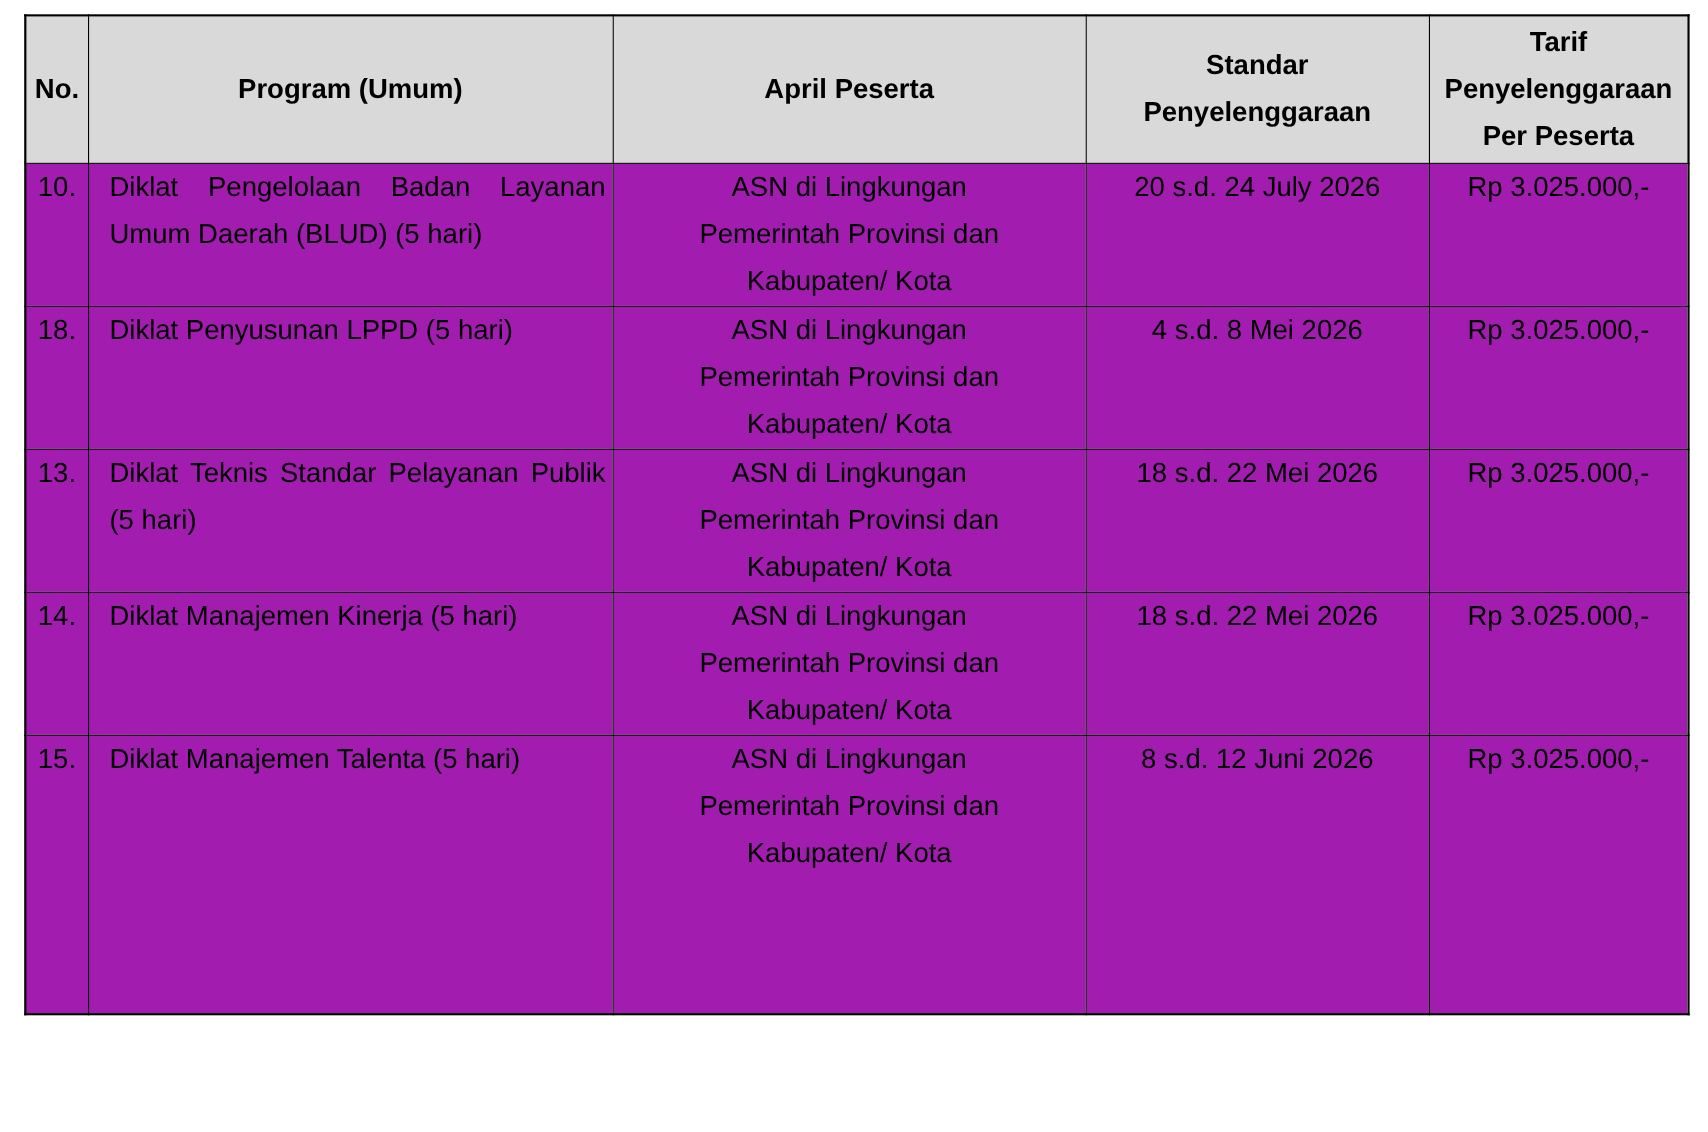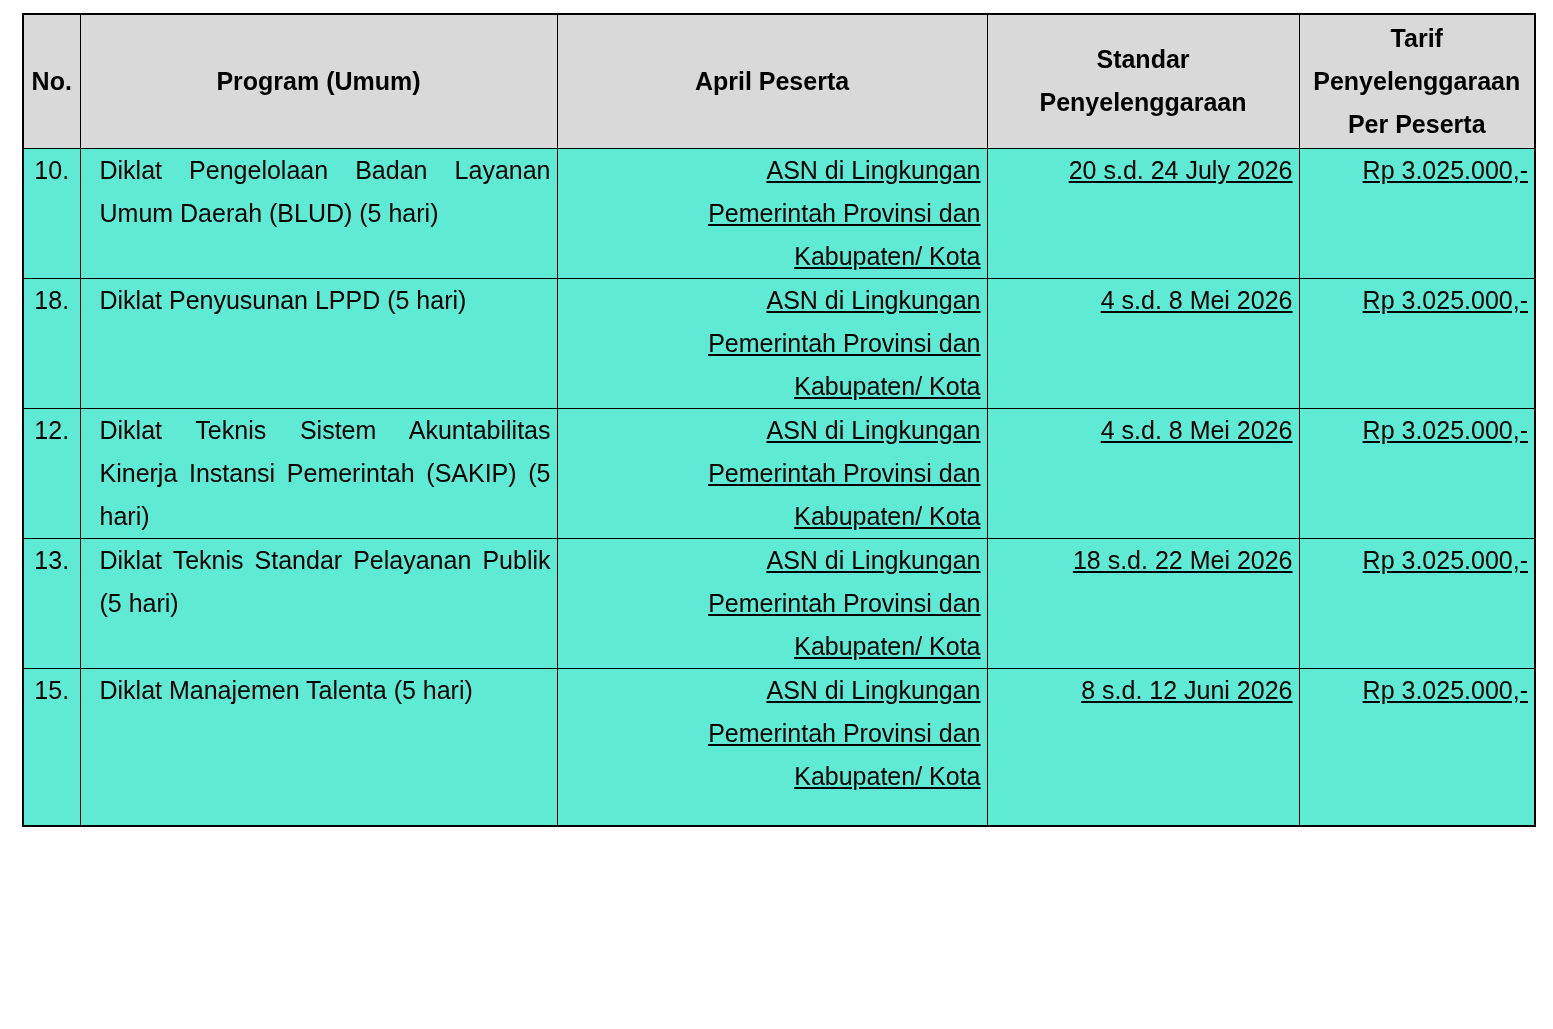--- a/index.html
+++ b/index.html
@@ -29,28 +29,28 @@
   .doc-table th {
     background: #d9d9d9;
     font-weight: bold;
     text-align: center;
     vertical-align: middle;
     padding: 0 6px;
   }
   .doc-table td {
     vertical-align: top;
     padding: 0 6px;
-    background: #5eead4;
+    background: #a21caf;
   }
   tr.header-row   { height: 134px; }
   tr.data-row     { height: 130px; }
-  tr.data-row-last{ height: 158px; }
+  tr.data-row-last{ height: 254px; }
   td.cell-no      { text-align: center; padding: 0 2px; }
   td.cell-program { text-align: justify; text-align-last: left; padding-left: 19px; }
-  td.cell-center  { text-align: right; text-decoration: underline; }
+  td.cell-center  { text-align: center; }
   .preline        { white-space: pre-line; }
 </style>
 </head>
 <body>
 
 <table class="doc-table">
   <colgroup>
     <col style="width:57px">
     <col style="width:477px">
     <col style="width:430px">
@@ -79,31 +79,31 @@
     <tr class="data-row">
       <td class="cell-no">18.</td>
       <td class="cell-program">Diklat Penyusunan LPPD (5 hari)</td>
       <td class="cell-center preline">ASN di Lingkungan
 Pemerintah Provinsi dan
 Kabupaten/ Kota</td>
       <td class="cell-center">4 s.d. 8 Mei 2026</td>
       <td class="cell-center">Rp 3.025.000,-</td>
     </tr>
     <tr class="data-row">
-      <td class="cell-no">12.</td>
-      <td class="cell-program">Diklat Teknis Sistem Akuntabilitas Kinerja Instansi Pemerintah (SAKIP) (5 hari)</td>
+      <td class="cell-no">13.</td>
+      <td class="cell-program">Diklat Teknis Standar Pelayanan Publik (5 hari)</td>
       <td class="cell-center preline">ASN di Lingkungan
 Pemerintah Provinsi dan
 Kabupaten/ Kota</td>
-      <td class="cell-center">4 s.d. 8 Mei 2026</td>
+      <td class="cell-center">18 s.d. 22 Mei 2026</td>
       <td class="cell-center">Rp 3.025.000,-</td>
     </tr>
     <tr class="data-row">
-      <td class="cell-no">13.</td>
-      <td class="cell-program">Diklat Teknis Standar Pelayanan Publik (5 hari)</td>
+      <td class="cell-no">14.</td>
+      <td class="cell-program">Diklat Manajemen Kinerja (5 hari)</td>
       <td class="cell-center preline">ASN di Lingkungan
 Pemerintah Provinsi dan
 Kabupaten/ Kota</td>
       <td class="cell-center">18 s.d. 22 Mei 2026</td>
       <td class="cell-center">Rp 3.025.000,-</td>
     </tr>
     <tr class="data-row-last">
       <td class="cell-no">15.</td>
       <td class="cell-program">Diklat Manajemen Talenta (5 hari)</td>
       <td class="cell-center preline">ASN di Lingkungan

